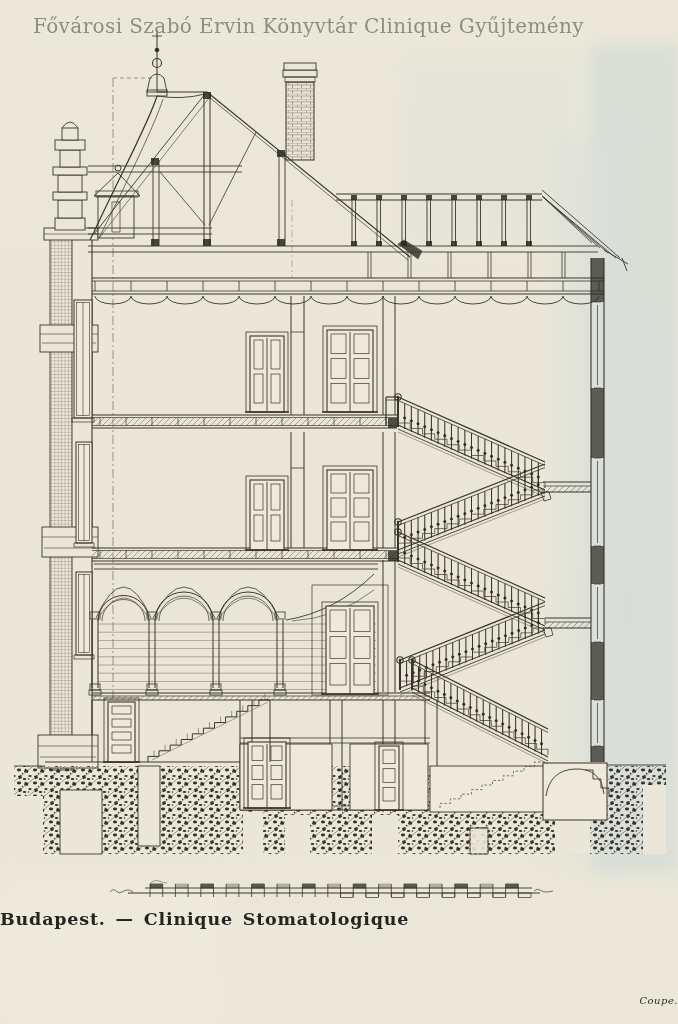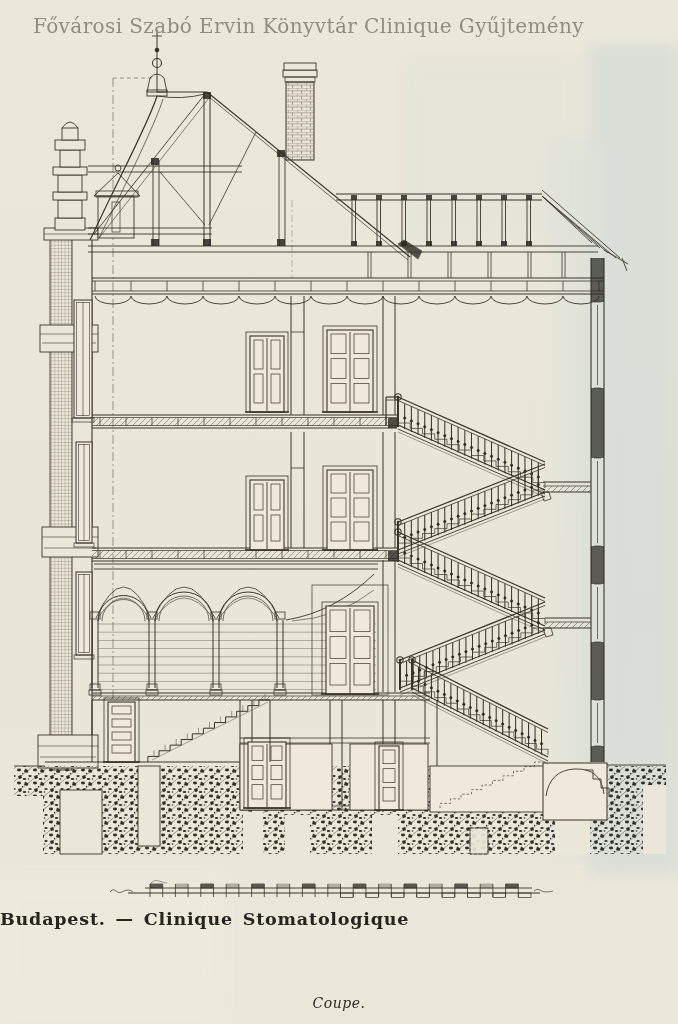--- a/index.html
+++ b/index.html
@@ -4,22 +4,22 @@
 <style>
   html,body{margin:0;padding:0;background:#ebe7d8;}
   .stage{position:relative;width:678px;height:1024px;overflow:hidden;
          background:linear-gradient(180deg,#ece8d9 0%,#eae6d7 60%,#ece8d9 100%);
          font-family:"DejaVu Serif",serif;}
   svg.plate{position:absolute;left:0;top:0;}
   .wm{position:absolute;left:33px;top:14px;font-size:20px;color:#8b897c;
       letter-spacing:.4px;white-space:nowrap;opacity:.95;}
   .cap-t{position:absolute;left:0;top:909px;width:100%;
          font-weight:bold;font-size:17.5px;letter-spacing:.8px;word-spacing:3px;color:#262420;}
-  .cap-s{position:absolute;left:0;top:995px;width:100%;text-align:center;
-         font-style:italic;font-size:14px;letter-spacing:.5px;color:#2e2b25;}
+  .cap-s{position:absolute;left:0;top:995px;width:100%;text-align:right;
+         font-style:italic;font-size:10px;letter-spacing:.5px;color:#2e2b25;}
 </style>
 </head>
 <body>
 
 <div class="stage">
 
 <svg class="plate" width="678" height="1024" viewBox="0 0 678 1024">
   <defs>
     <filter id="soft" x="-40%" y="-40%" width="180%" height="180%">
           <feGaussianBlur stdDeviation="8"></feGaussianBlur>

